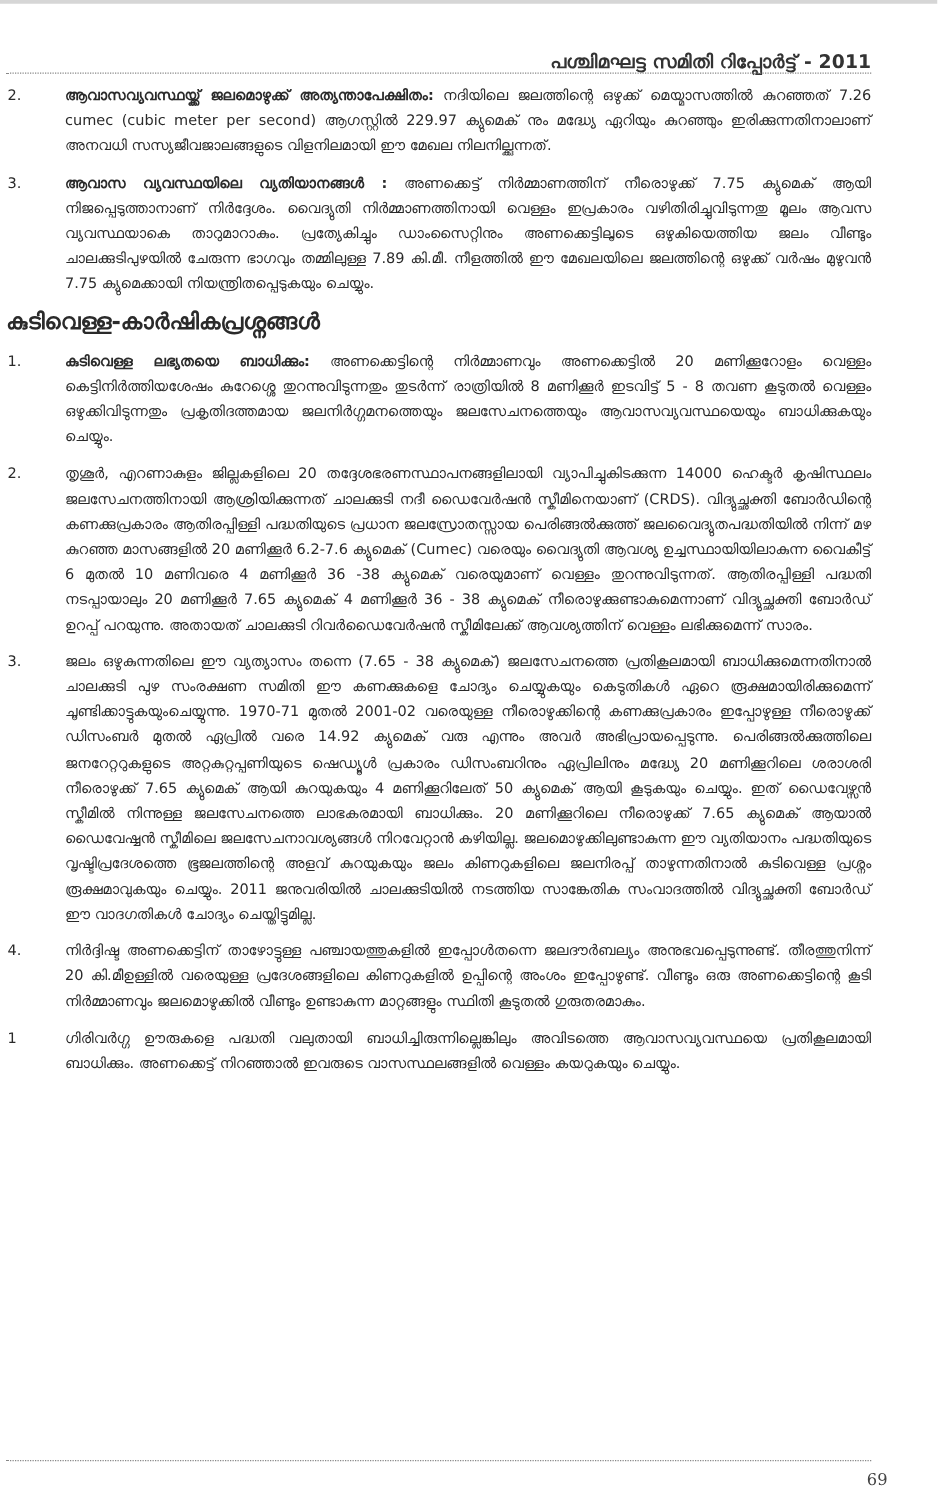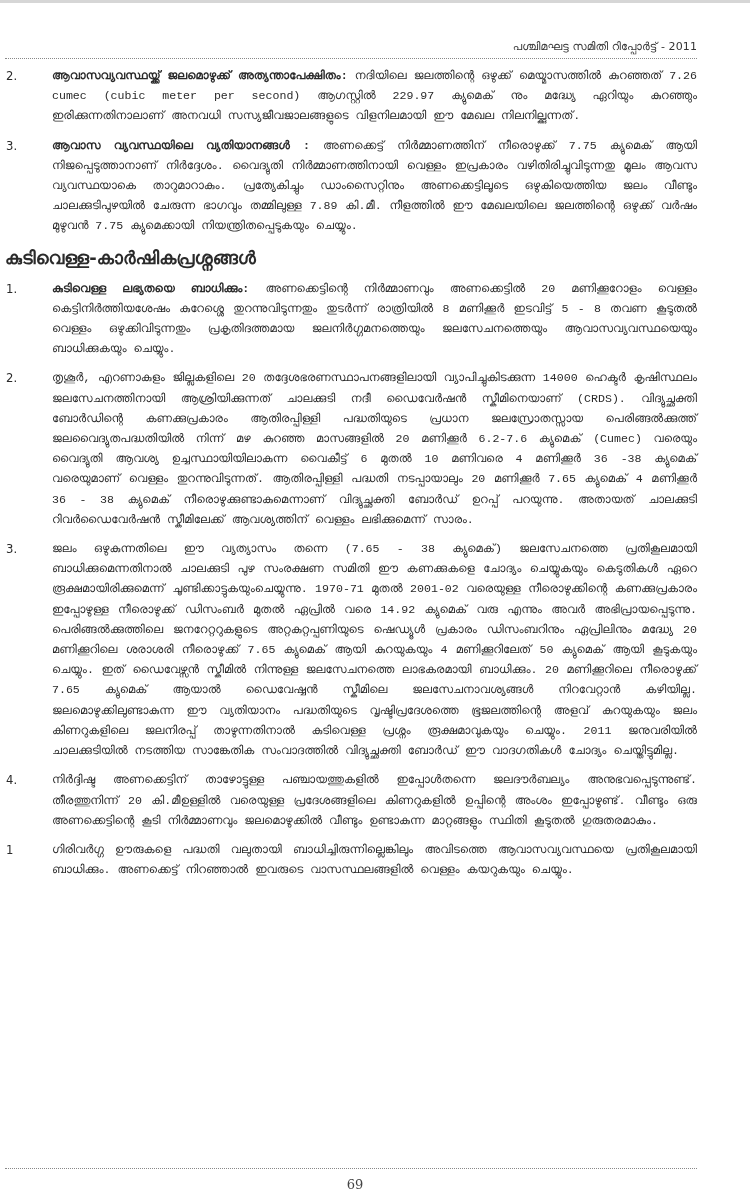--- a/index.html
+++ b/index.html
@@ -1,29 +1,29 @@
 <!DOCTYPE html>
 <html><head>
 <meta charset="utf-8">
 <style>
   * { box-sizing: border-box; margin: 0; padding: 0; }
   html, body { width: 750px; height: 1200px; background: #ffffff; overflow: hidden; }
   body { font-family: "DejaVu Sans", sans-serif; color: #2a2a2a; position: relative; }
   .topbar { position: absolute; left: 0; top: 0; width: 750px; height: 3px; background: #d6d6d6; }
-  .running-head { position: absolute; right: 53px; top: 40px; font-size: 11px; color: #333; letter-spacing: 0.1px; }
+  .running-head { position: absolute; right: 53px; top: 40px; font-size: 15px; color: #333; letter-spacing: 0.1px; font-weight: bold; }
   .rule { position: absolute; left: 5px; width: 692px; border-top: 1px dotted #888; }
   .rule.top { top: 58px; }
   .rule.bottom { top: 1168px; }
   .content { position: absolute; left: 5px; top: 66px; width: 692px; }
   .item { display: flex; font-size: 11.6px; line-height: 20.2px; margin-bottom: 9px; text-align: justify; }
   .item .num { width: 47px; flex: none; padding-left: 1px; }
-  .item .body { flex: 1; padding-right: 0; font-family: Liberation Mono, monospace; }
+  .item .body { flex: 1; padding-right: 0; }
   .item .body b { font-weight: bold; }
   .section-heading { font-size: 18px; font-weight: bold; line-height: 24px; margin: 2px 0 9px 0; }
-  .footer-page { position: absolute; top: 1177px; left: 0; width: 710px; text-align: center; font-family: "DejaVu Serif", serif; font-size: 13px; color: #444; }
+  .footer-page { position: absolute; top: 1177px; left: 0; width: 710px; text-align: right; font-family: "DejaVu Serif", serif; font-size: 13px; color: #444; }
 </style>
 </head>
 <body>
 
 <div class="topbar"></div>
 <div class="running-head">പശ്ചിമഘട്ട സമിതി റിപ്പോർട്ട് - 2011</div>
 <div class="rule top"></div>
 
 <div class="content">
 

